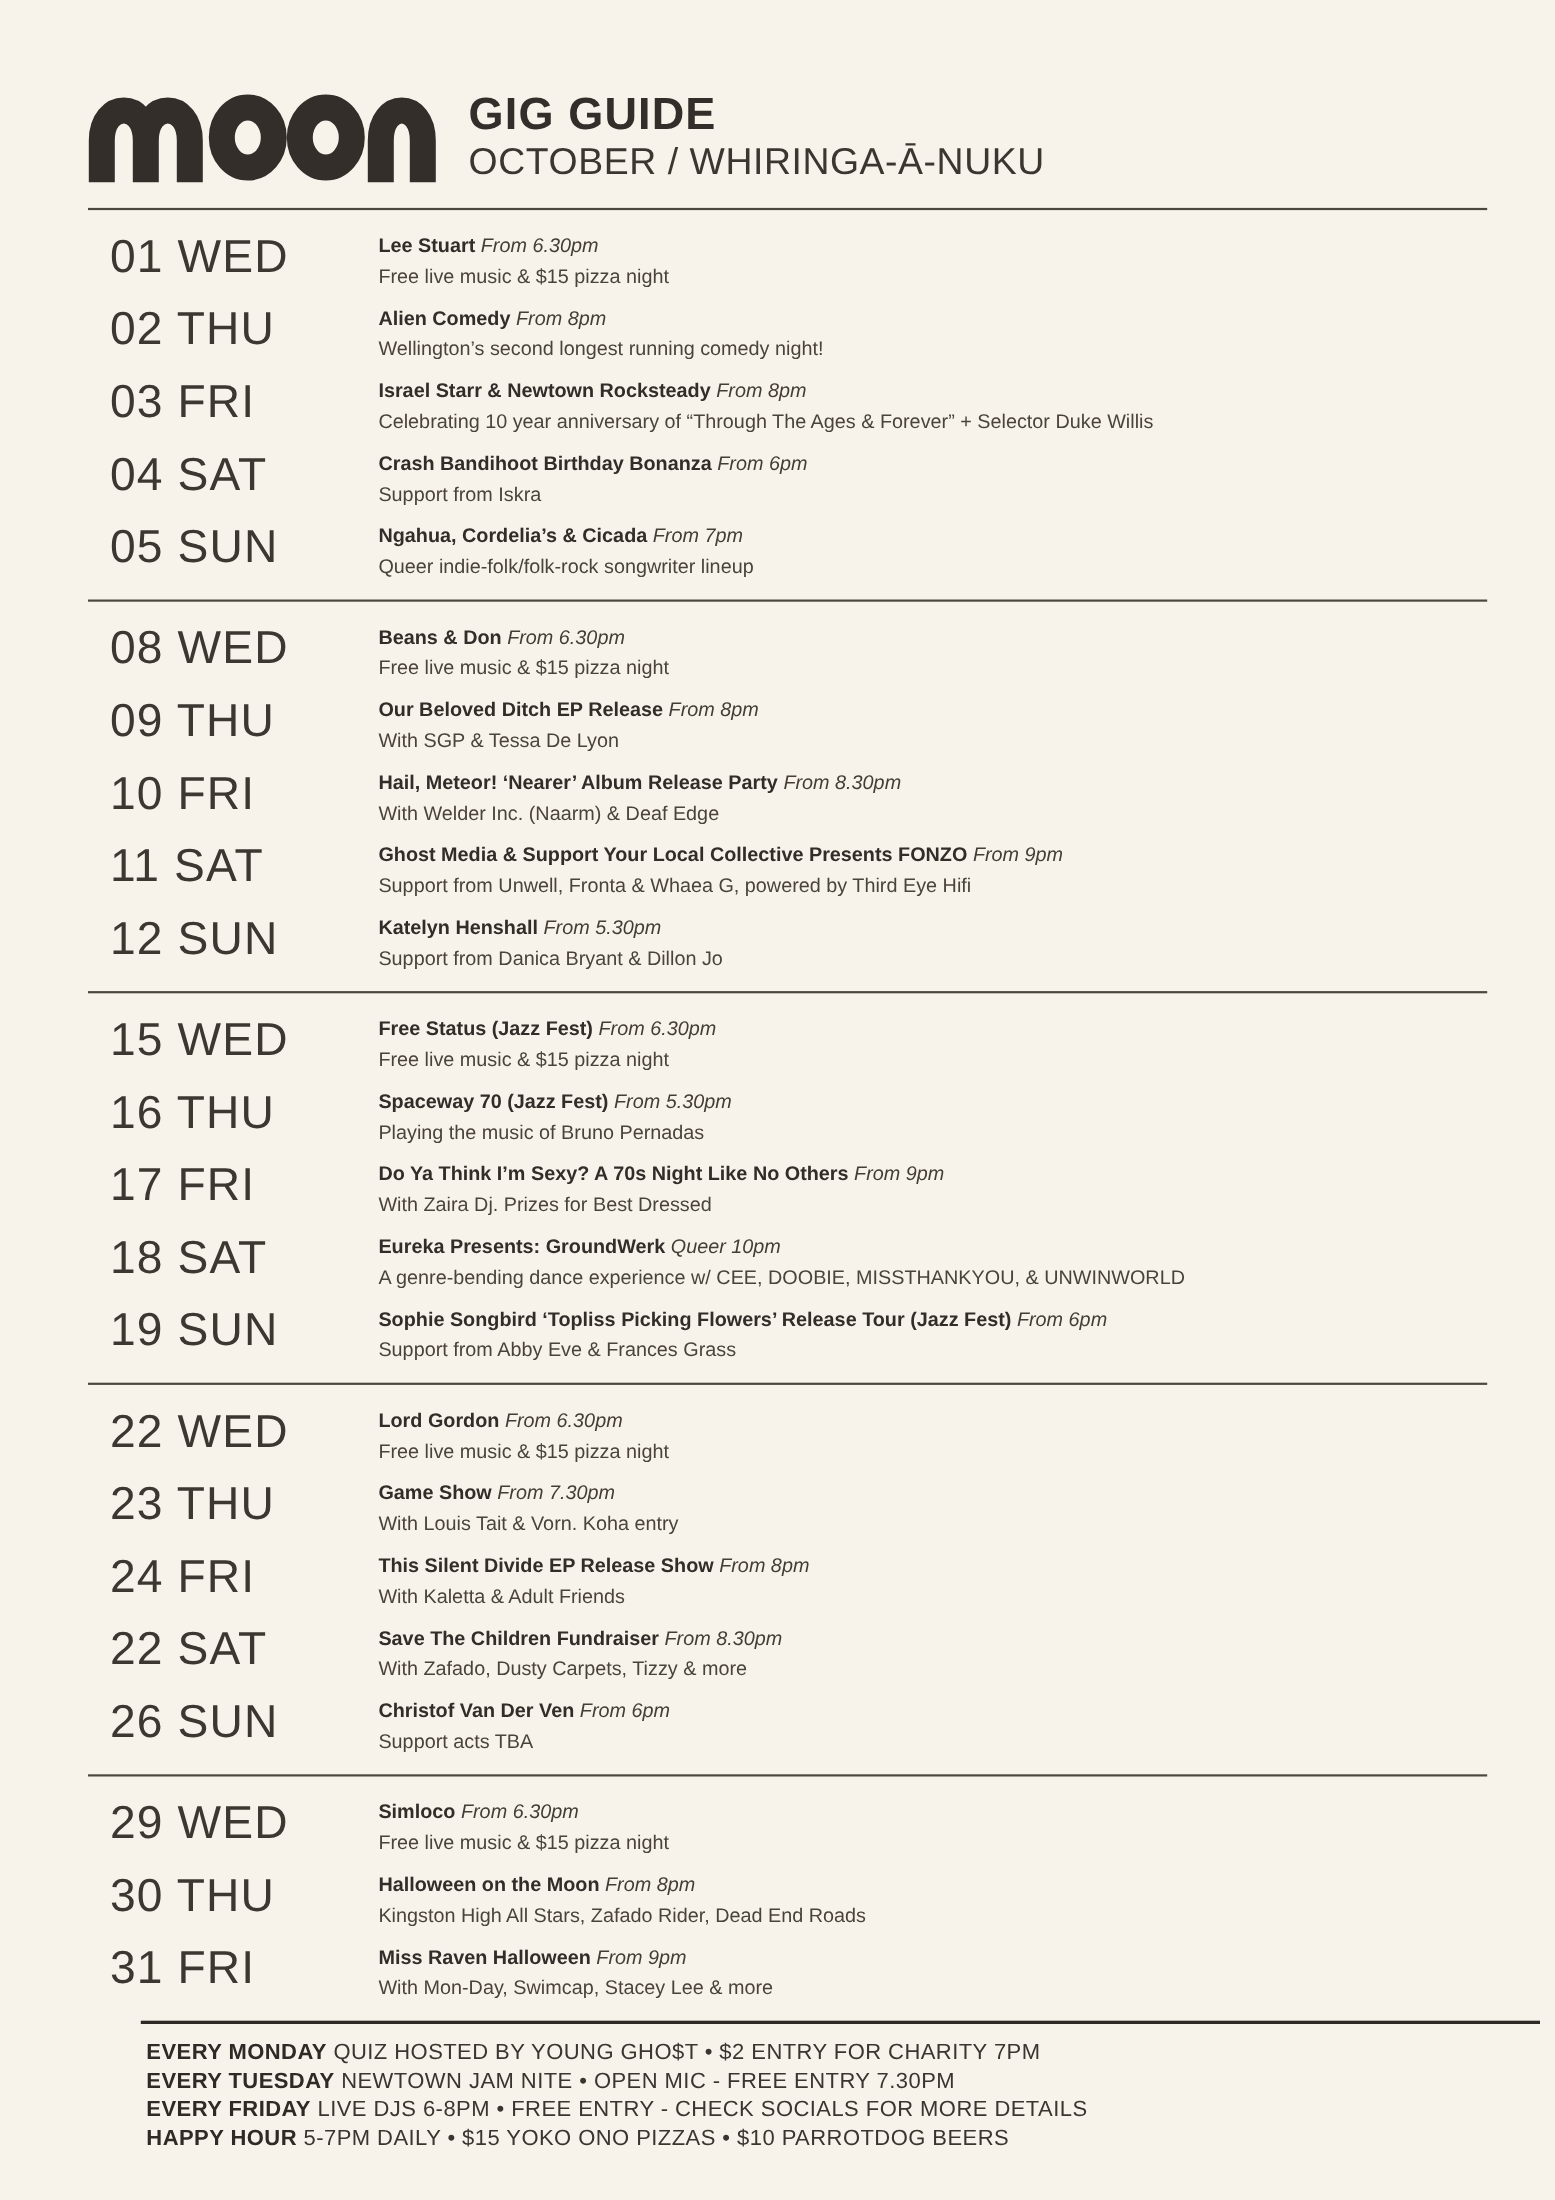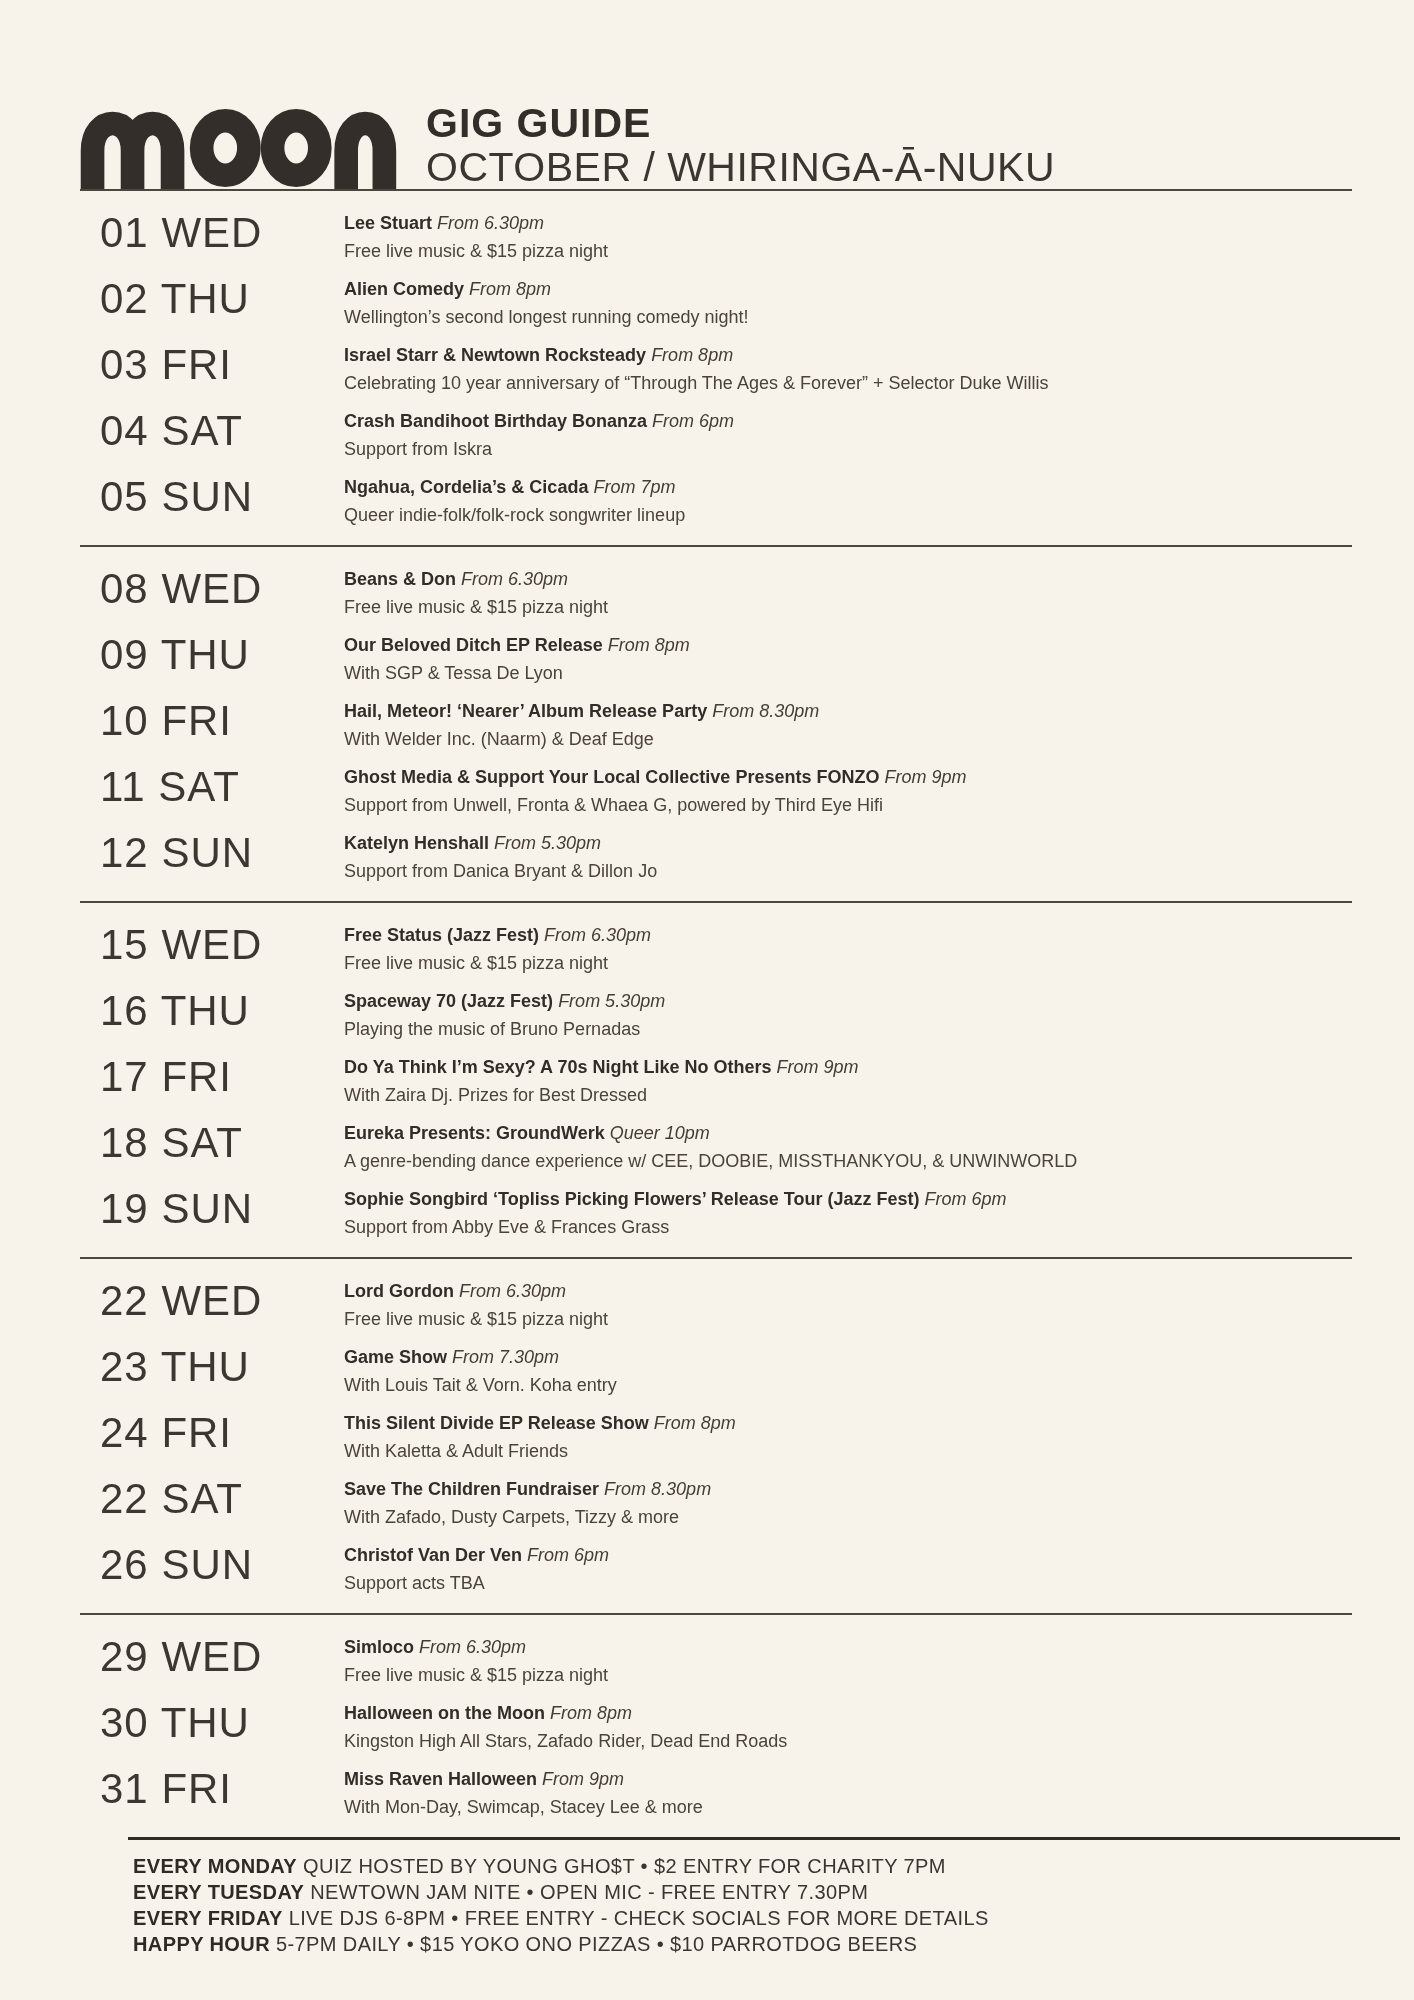--- a/index.html
+++ b/index.html
@@ -6,25 +6,25 @@
   .page{
     position:relative;
     width:1414px;height:2000px;
     background:#f8f3ea;
     font-family:"Liberation Sans", sans-serif;
     color:#332e2a;
     overflow:hidden;
     margin:0 auto;
   }
   
-  .header{box-sizing:border-box;height:189px;padding:60px 0 0 78px;display:flex;align-items:flex-end;}
+  .header{box-sizing:border-box;height:189px;padding:60px 0 0 78px;display:flex;align-items:center;}
   .logo{flex:0 0 auto;margin-right:28px;}
   .titles{margin-top:0px;}
   .title-line1{font-size:41px;font-weight:bold;letter-spacing:1px;line-height:44px;color:#332e2a;}
-  .title-line2{font-size:41px;font-weight:normal;letter-spacing:.5px;line-height:44px;color:#3b362f;}
+  .title-line2{font-size:34px;font-weight:normal;letter-spacing:.5px;line-height:44px;color:#3b362f;}
   
   .rule{height:2px;background:#4c463f;margin-left:80px;width:1272px;}
   .frule{height:3px;background:#2f2a25;margin-left:80px;width:1272px;position:relative;z-index:2;}
   
   .week{padding:12px 12px;}
   .event{display:flex;height:66px;box-sizing:border-box;padding-top:6px;}
   .date{
     margin-left:88px;width:244px;flex:0 0 244px;
     font-size:42px;line-height:48px;letter-spacing:1px;
     color:#3d3731;font-weight:normal;

